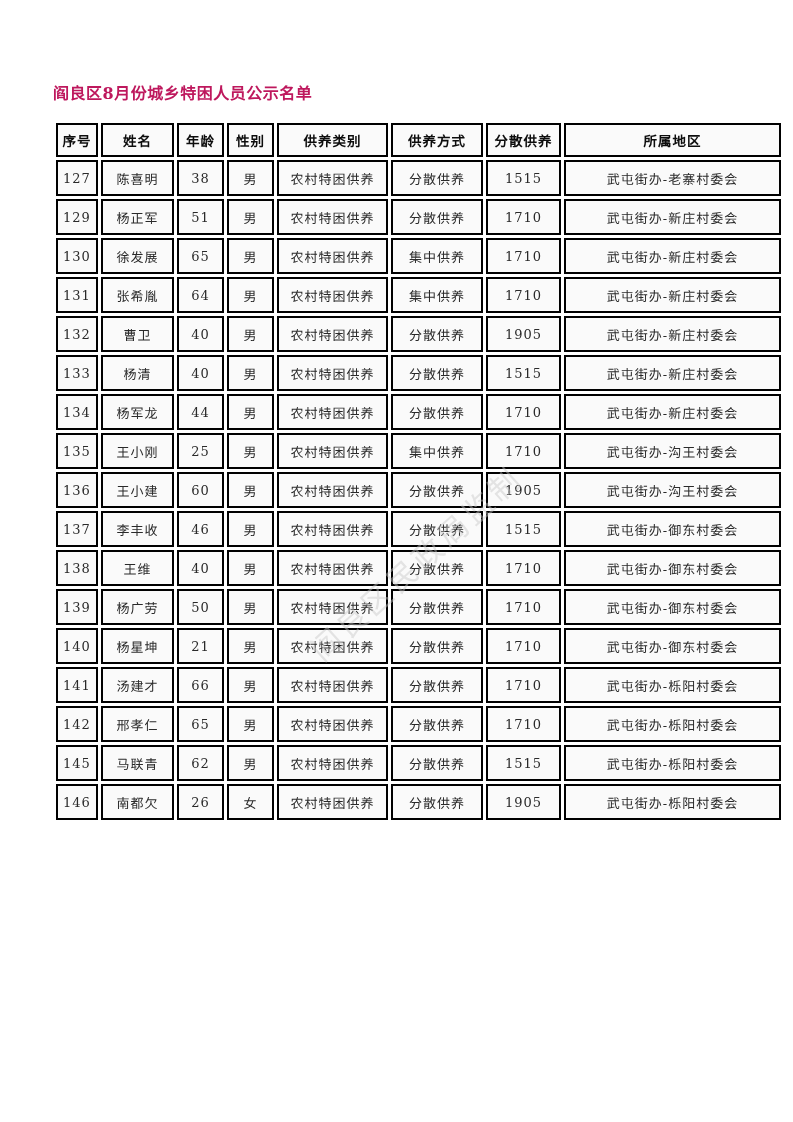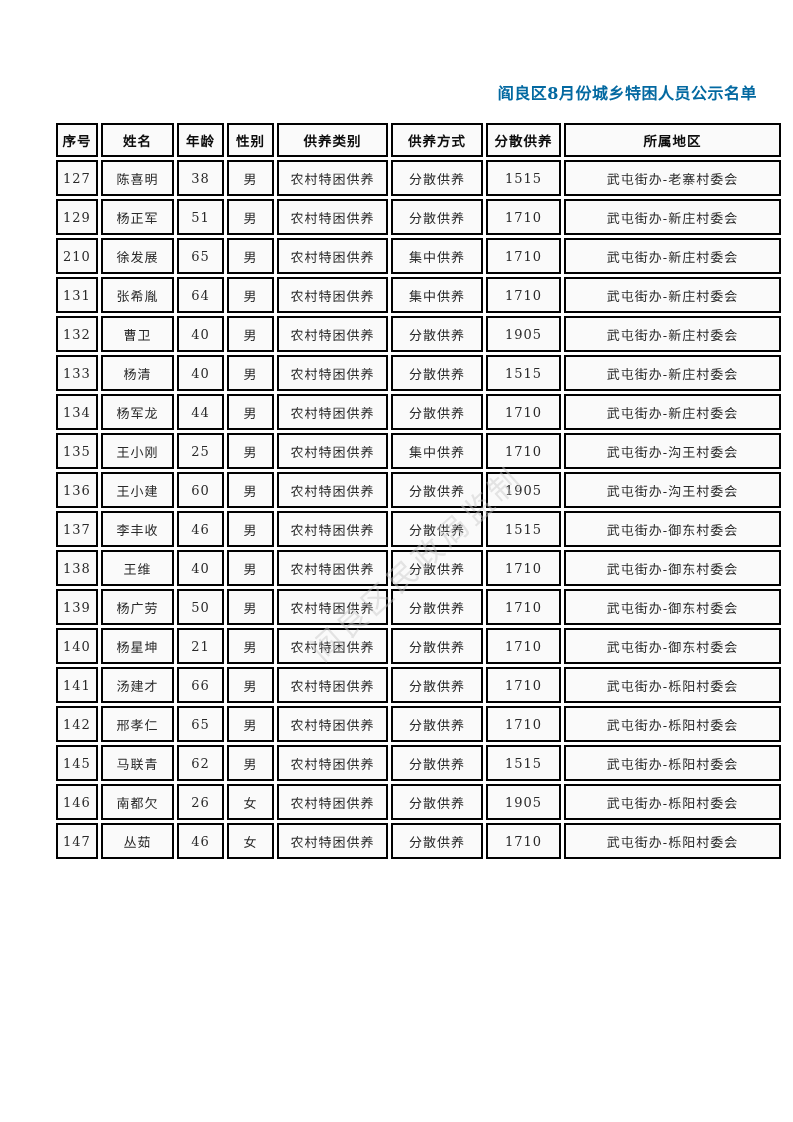--- a/index.html
+++ b/index.html
@@ -20,25 +20,25 @@
     overflow:hidden;
   }
   .page{
     position:relative;
     width:793px;height:1122px;
   }
   .doc-title{
     padding-top:80px;
     width:704px;
     margin-left:53px;
-    text-align:right;
+    text-align:left;
     font-size:16px;
     font-weight:bold;
     letter-spacing:0.5px;
-    color:#0369a1;
+    color:#be185d;
   }
   table.roster{
     margin:16px 0 0 53px;
     width:704px;
     border-collapse:separate;
     border-spacing:3px;
     background:var(--page-bg);
     table-layout:fixed;
   }
   table.roster th, table.roster td{
@@ -124,21 +124,21 @@
           <td class="num">129</td>
           <td>杨正军</td>
           <td class="num">51</td>
           <td>男</td>
           <td>农村特困供养</td>
           <td>分散供养</td>
           <td class="num">1710</td>
           <td>武屯街办-新庄村委会</td>
         </tr>
         <tr>
-          <td class="num">210</td>
+          <td class="num">130</td>
           <td>徐发展</td>
           <td class="num">65</td>
           <td>男</td>
           <td>农村特困供养</td>
           <td>集中供养</td>
           <td class="num">1710</td>
           <td>武屯街办-新庄村委会</td>
         </tr>
         <tr>
           <td class="num">131</td>
@@ -273,28 +273,18 @@
         <tr>
           <td class="num">146</td>
           <td>南都欠</td>
           <td class="num">26</td>
           <td>女</td>
           <td>农村特困供养</td>
           <td>分散供养</td>
           <td class="num">1905</td>
           <td>武屯街办-栎阳村委会</td>
         </tr>
-        <tr>
-          <td class="num">147</td>
-          <td>丛茹</td>
-          <td class="num">46</td>
-          <td>女</td>
-          <td>农村特困供养</td>
-          <td>分散供养</td>
-          <td class="num">1710</td>
-          <td>武屯街办-栎阳村委会</td>
-        </tr>
       </tbody>
   </table>
 
   <div class="watermark">阎良区民政局监制</div>
 
 </div>
 
 </body></html>

